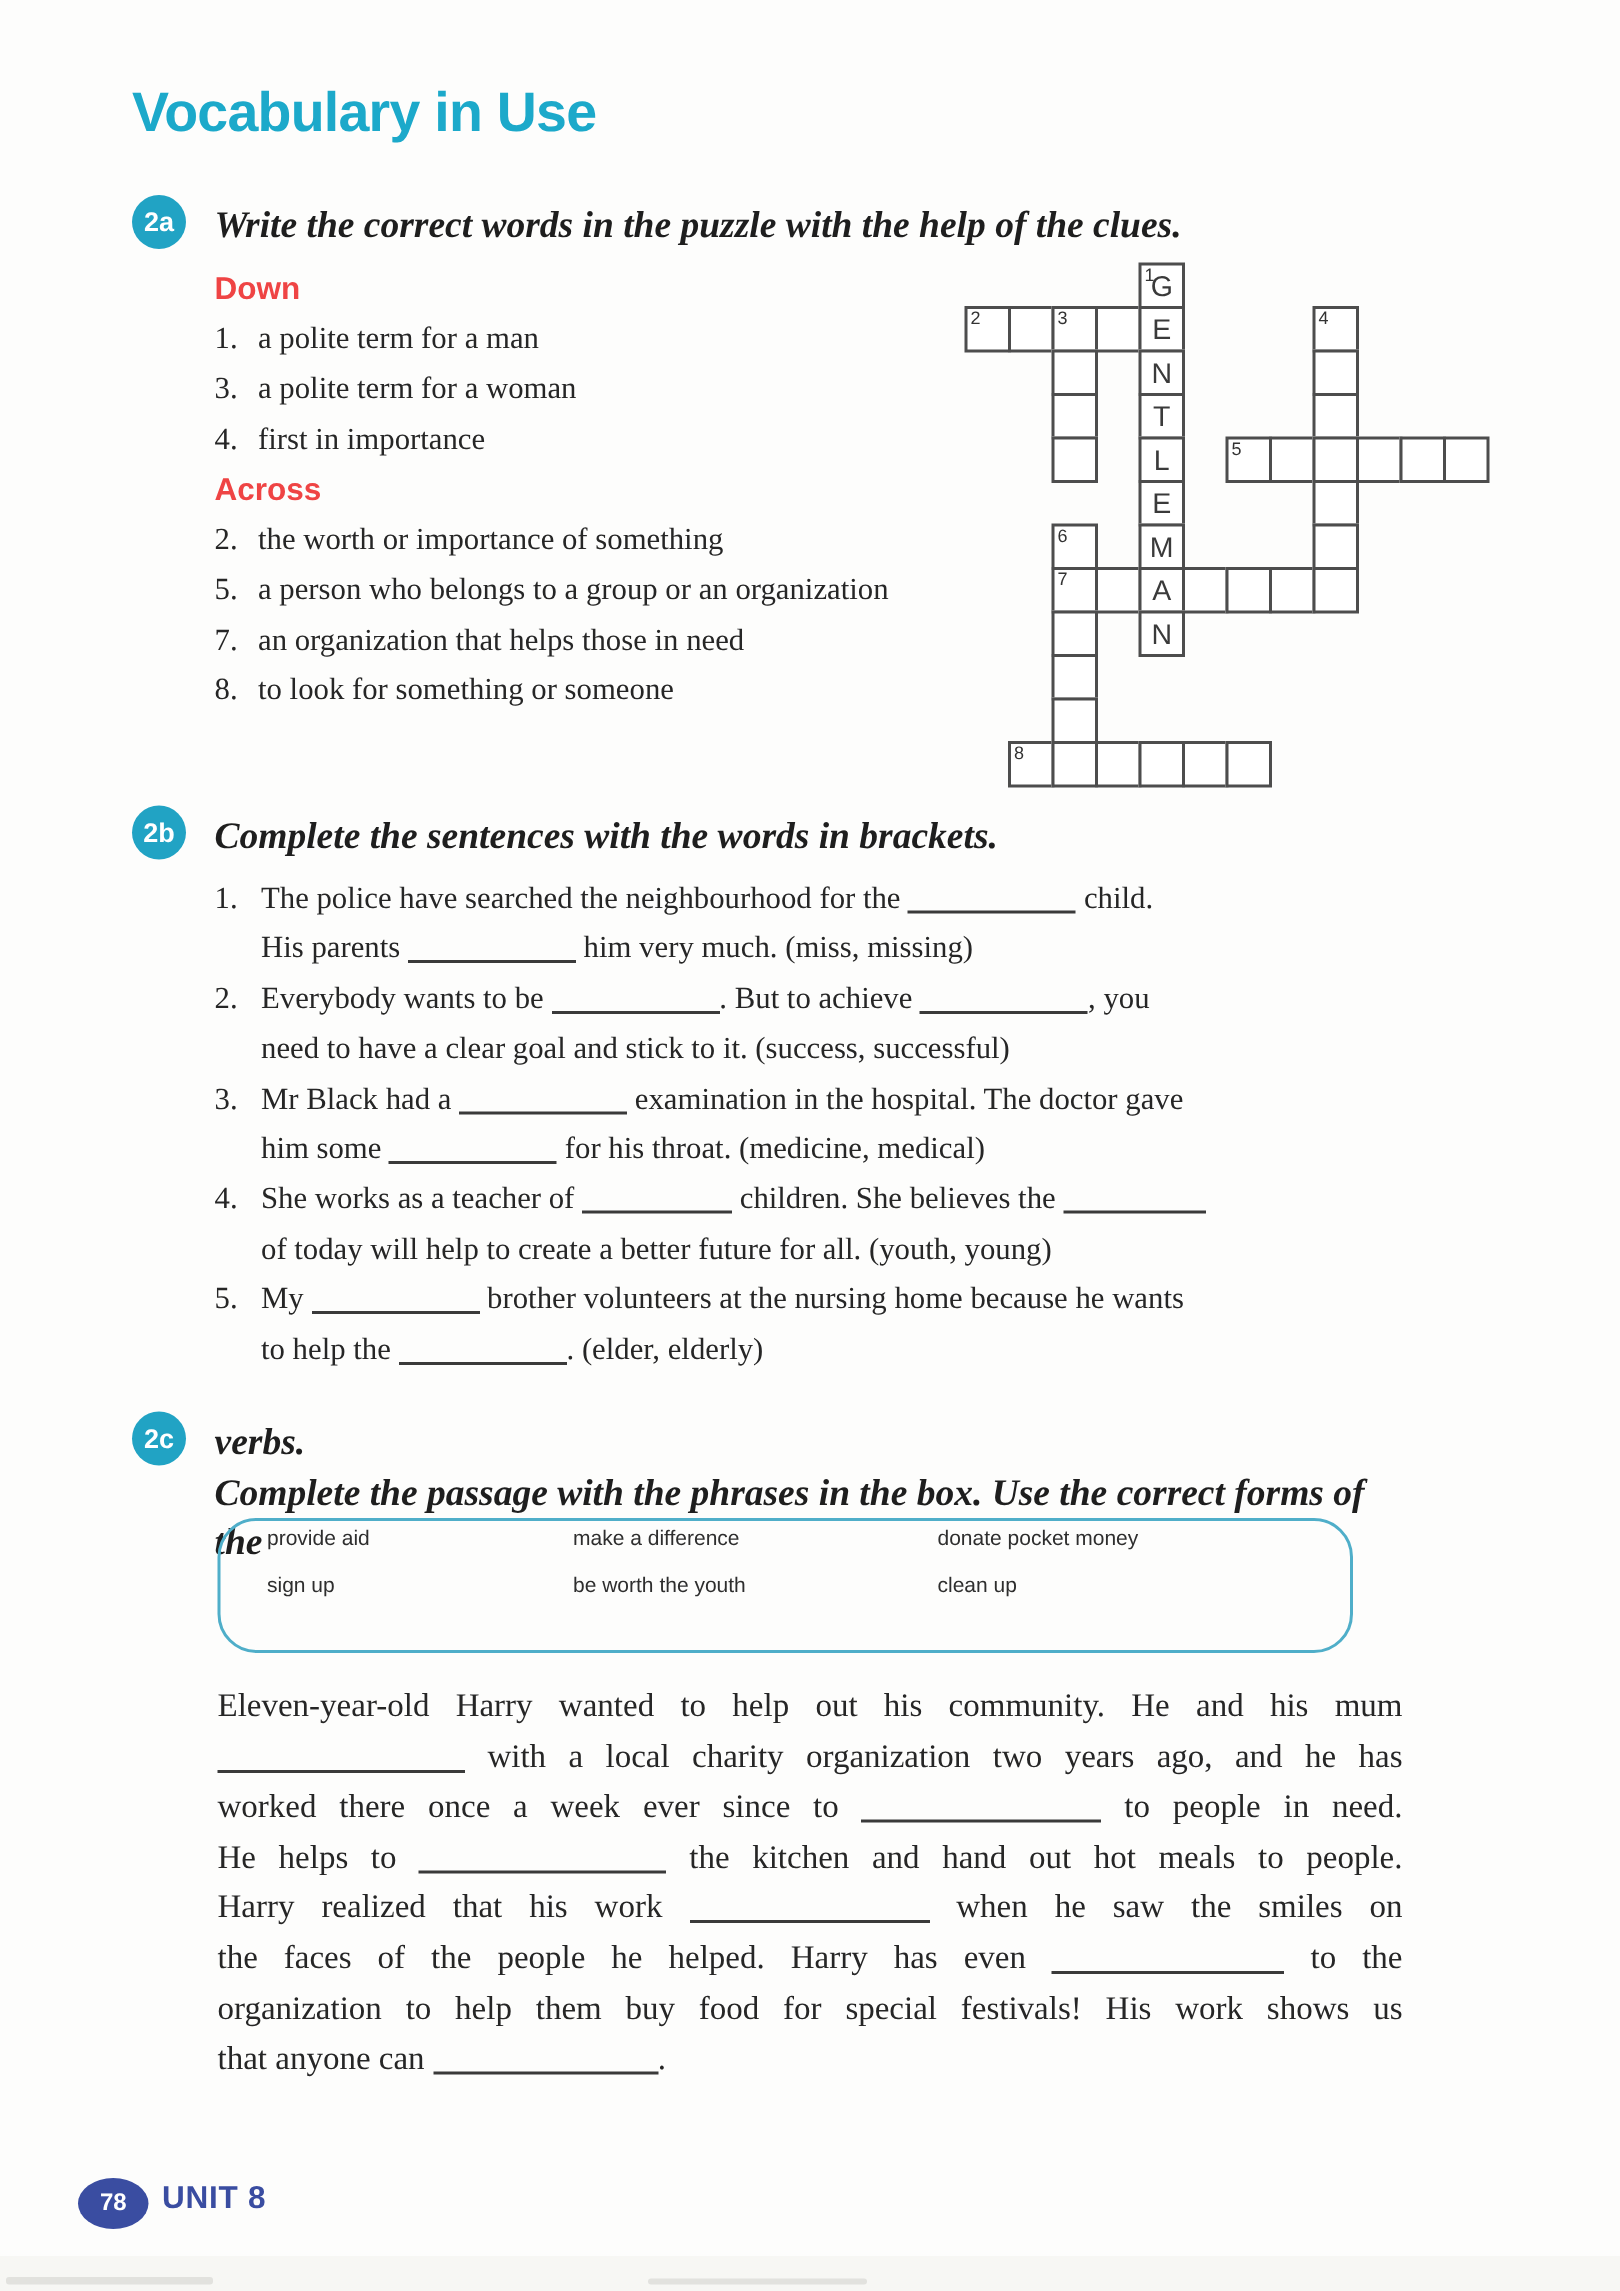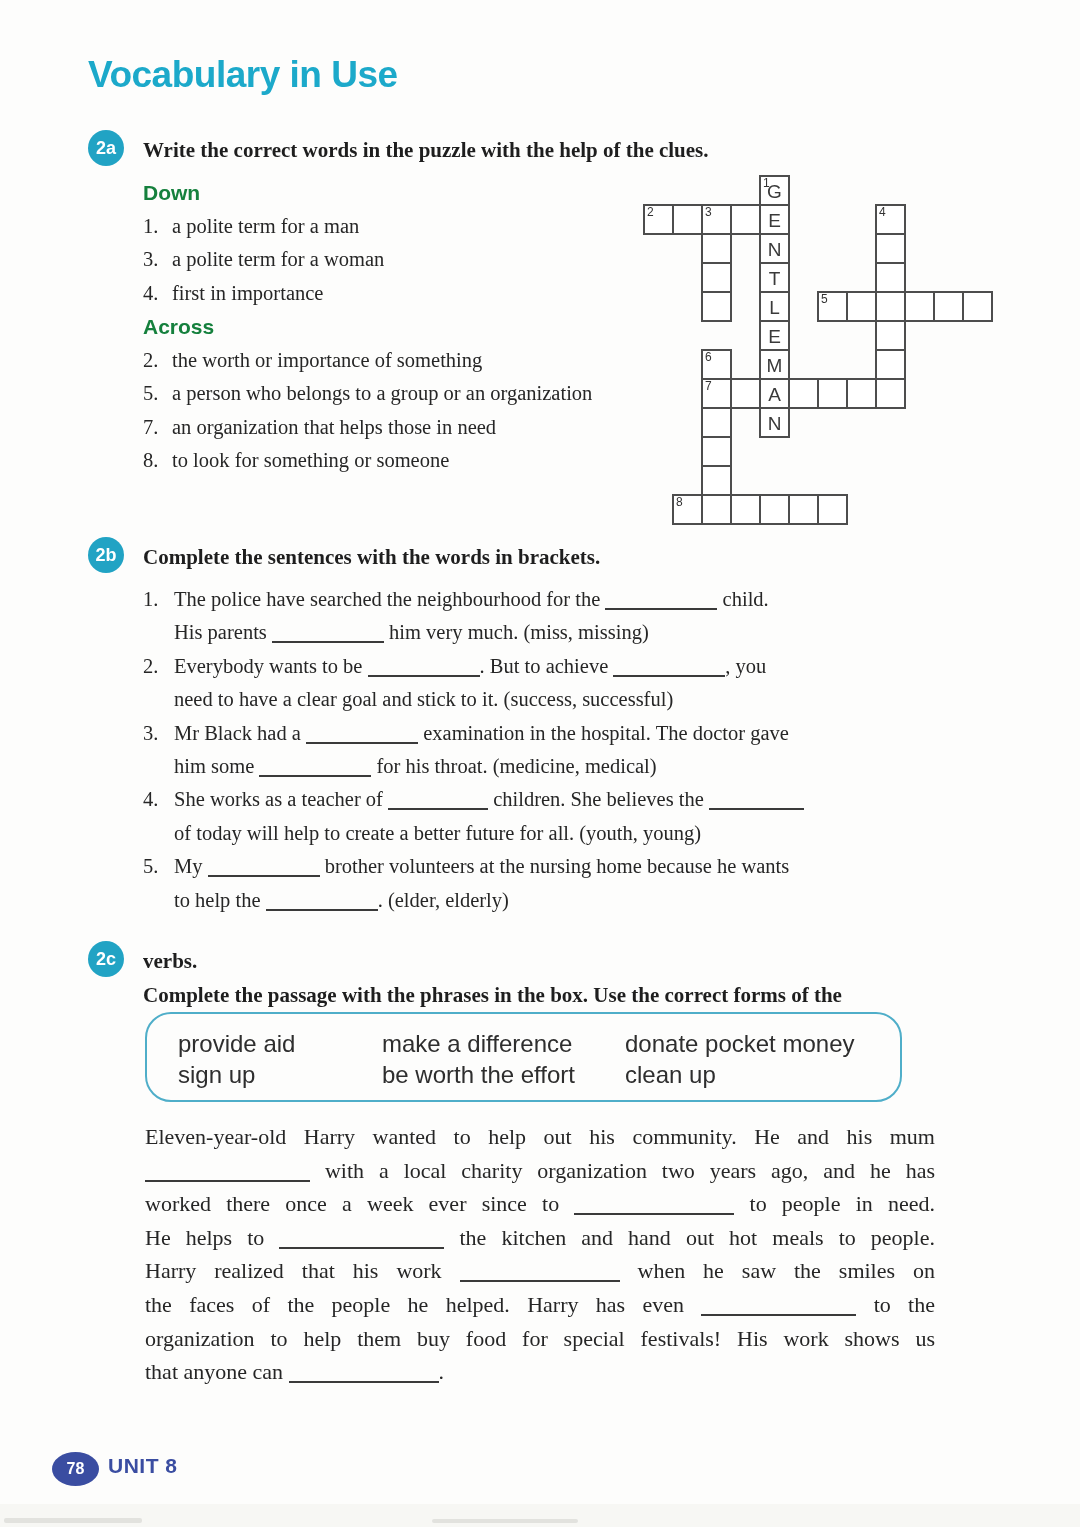--- a/index.html
+++ b/index.html
@@ -15,25 +15,25 @@
   .page-title{
     left:88px;top:54px;font-family:"Liberation Sans",sans-serif;
     font-size:37px;font-weight:bold;color:var(--accent);letter-spacing:-0.5px;
   }
   .badge{
     width:36px;height:36px;border-radius:50%;background:var(--badge);
     color:#fff;font-family:"Liberation Sans",sans-serif;font-size:18px;font-weight:bold;
     display:flex;align-items:center;justify-content:center;
   }
   .instruction{
-    font-size:21px;font-weight:bold;line-height:33.5px;color:#1e1e1e;
+    font-size:25px;font-weight:bold;line-height:33.5px;color:#1e1e1e;font-style:italic;
   }
   
   .clues{left:143px;top:176px;font-size:20.5px;line-height:33.5px;width:560px;}
-  .clue-label{font-family:"Liberation Sans",sans-serif;font-size:21px;font-weight:bold;color:#15803d;}
+  .clue-label{font-family:"Liberation Sans",sans-serif;font-size:21px;font-weight:bold;color:#ef4444;}
   .clue-line .clue-num{display:inline-block;width:29px;}
   
   .puzzle{left:643px;top:175px;width:352px;height:352px;}
   .cell{
     position:absolute;width:31px;height:31px;box-sizing:border-box;
     border:2px solid var(--grid);background:#fff;
   }
   .cnum{
     position:absolute;top:0;left:2px;
     font-family:"Liberation Sans",sans-serif;font-size:12px;color:#333;line-height:13px;
@@ -48,23 +48,23 @@
   .snum{position:absolute;left:0;top:0;}
   .blank{
     display:inline-block;border-bottom:2px solid #3a3a3a;height:14px;
     vertical-align:-4px;
   }
   
   .inst-2c{left:143px;top:945px;width:800px;}
   .phrase-box{
     left:145px;top:1012px;width:757px;height:90px;box-sizing:border-box;
     border:2px solid var(--box-border);border-radius:26px;
-    padding:16px 0 0 31px;
+    padding:3px 0 0 31px;
     display:grid;grid-template-columns:204px 243px auto;grid-auto-rows:31px;
-    font-family:"Liberation Sans",sans-serif;font-size:24px;color:#2e2e2e;
+    font-family:"Liberation Sans",sans-serif;font-size:14px;color:#2e2e2e;
   }
   .passage{left:145px;top:1120px;width:790px;font-size:22px;line-height:33.6px;}
   .pline{width:790px;}
   .pline.just{text-align:justify;text-align-last:justify;}
   
   .footer-badge{
     left:52px;top:1452px;width:47px;height:34px;border-radius:50%;
     background:var(--indigo);color:#fff;display:flex;align-items:center;justify-content:center;
     font-family:"Liberation Sans",sans-serif;font-size:16px;font-weight:bold;
   }
@@ -208,21 +208,21 @@
   <div class="abs badge" style="left:88px;top:941px">2c</div>
   <div class="abs instruction inst-2c">
     <div>verbs.</div>
     <div>Complete the passage with the phrases in the box. Use the correct forms of the</div>
   </div>
   <div class="abs phrase-box" id="phrase-box">
       <div>provide aid</div>
       <div>make a difference</div>
       <div>donate pocket money</div>
       <div>sign up</div>
-      <div>be worth the effort</div>
+      <div>be worth the youth</div>
       <div>clean up</div>
     </div>
   <div class="abs passage" id="passage">
       <div class="pline just">Eleven-year-old Harry wanted to help out his community. He and his mum</div>
       <div class="pline just"><span class="blank" style="width: 165px;"></span> with a local charity organization two years ago, and he has</div>
       <div class="pline just">worked there once a week ever since to <span class="blank" style="width: 160px;"></span> to people in need.</div>
       <div class="pline just">He helps to <span class="blank" style="width: 165px;"></span> the kitchen and hand out hot meals to people.</div>
       <div class="pline just">Harry realized that his work <span class="blank" style="width: 160px;"></span> when he saw the smiles on</div>
       <div class="pline just">the faces of the people he helped. Harry has even <span class="blank" style="width: 155px;"></span> to the</div>
       <div class="pline just">organization to help them buy food for special festivals! His work shows us</div>

